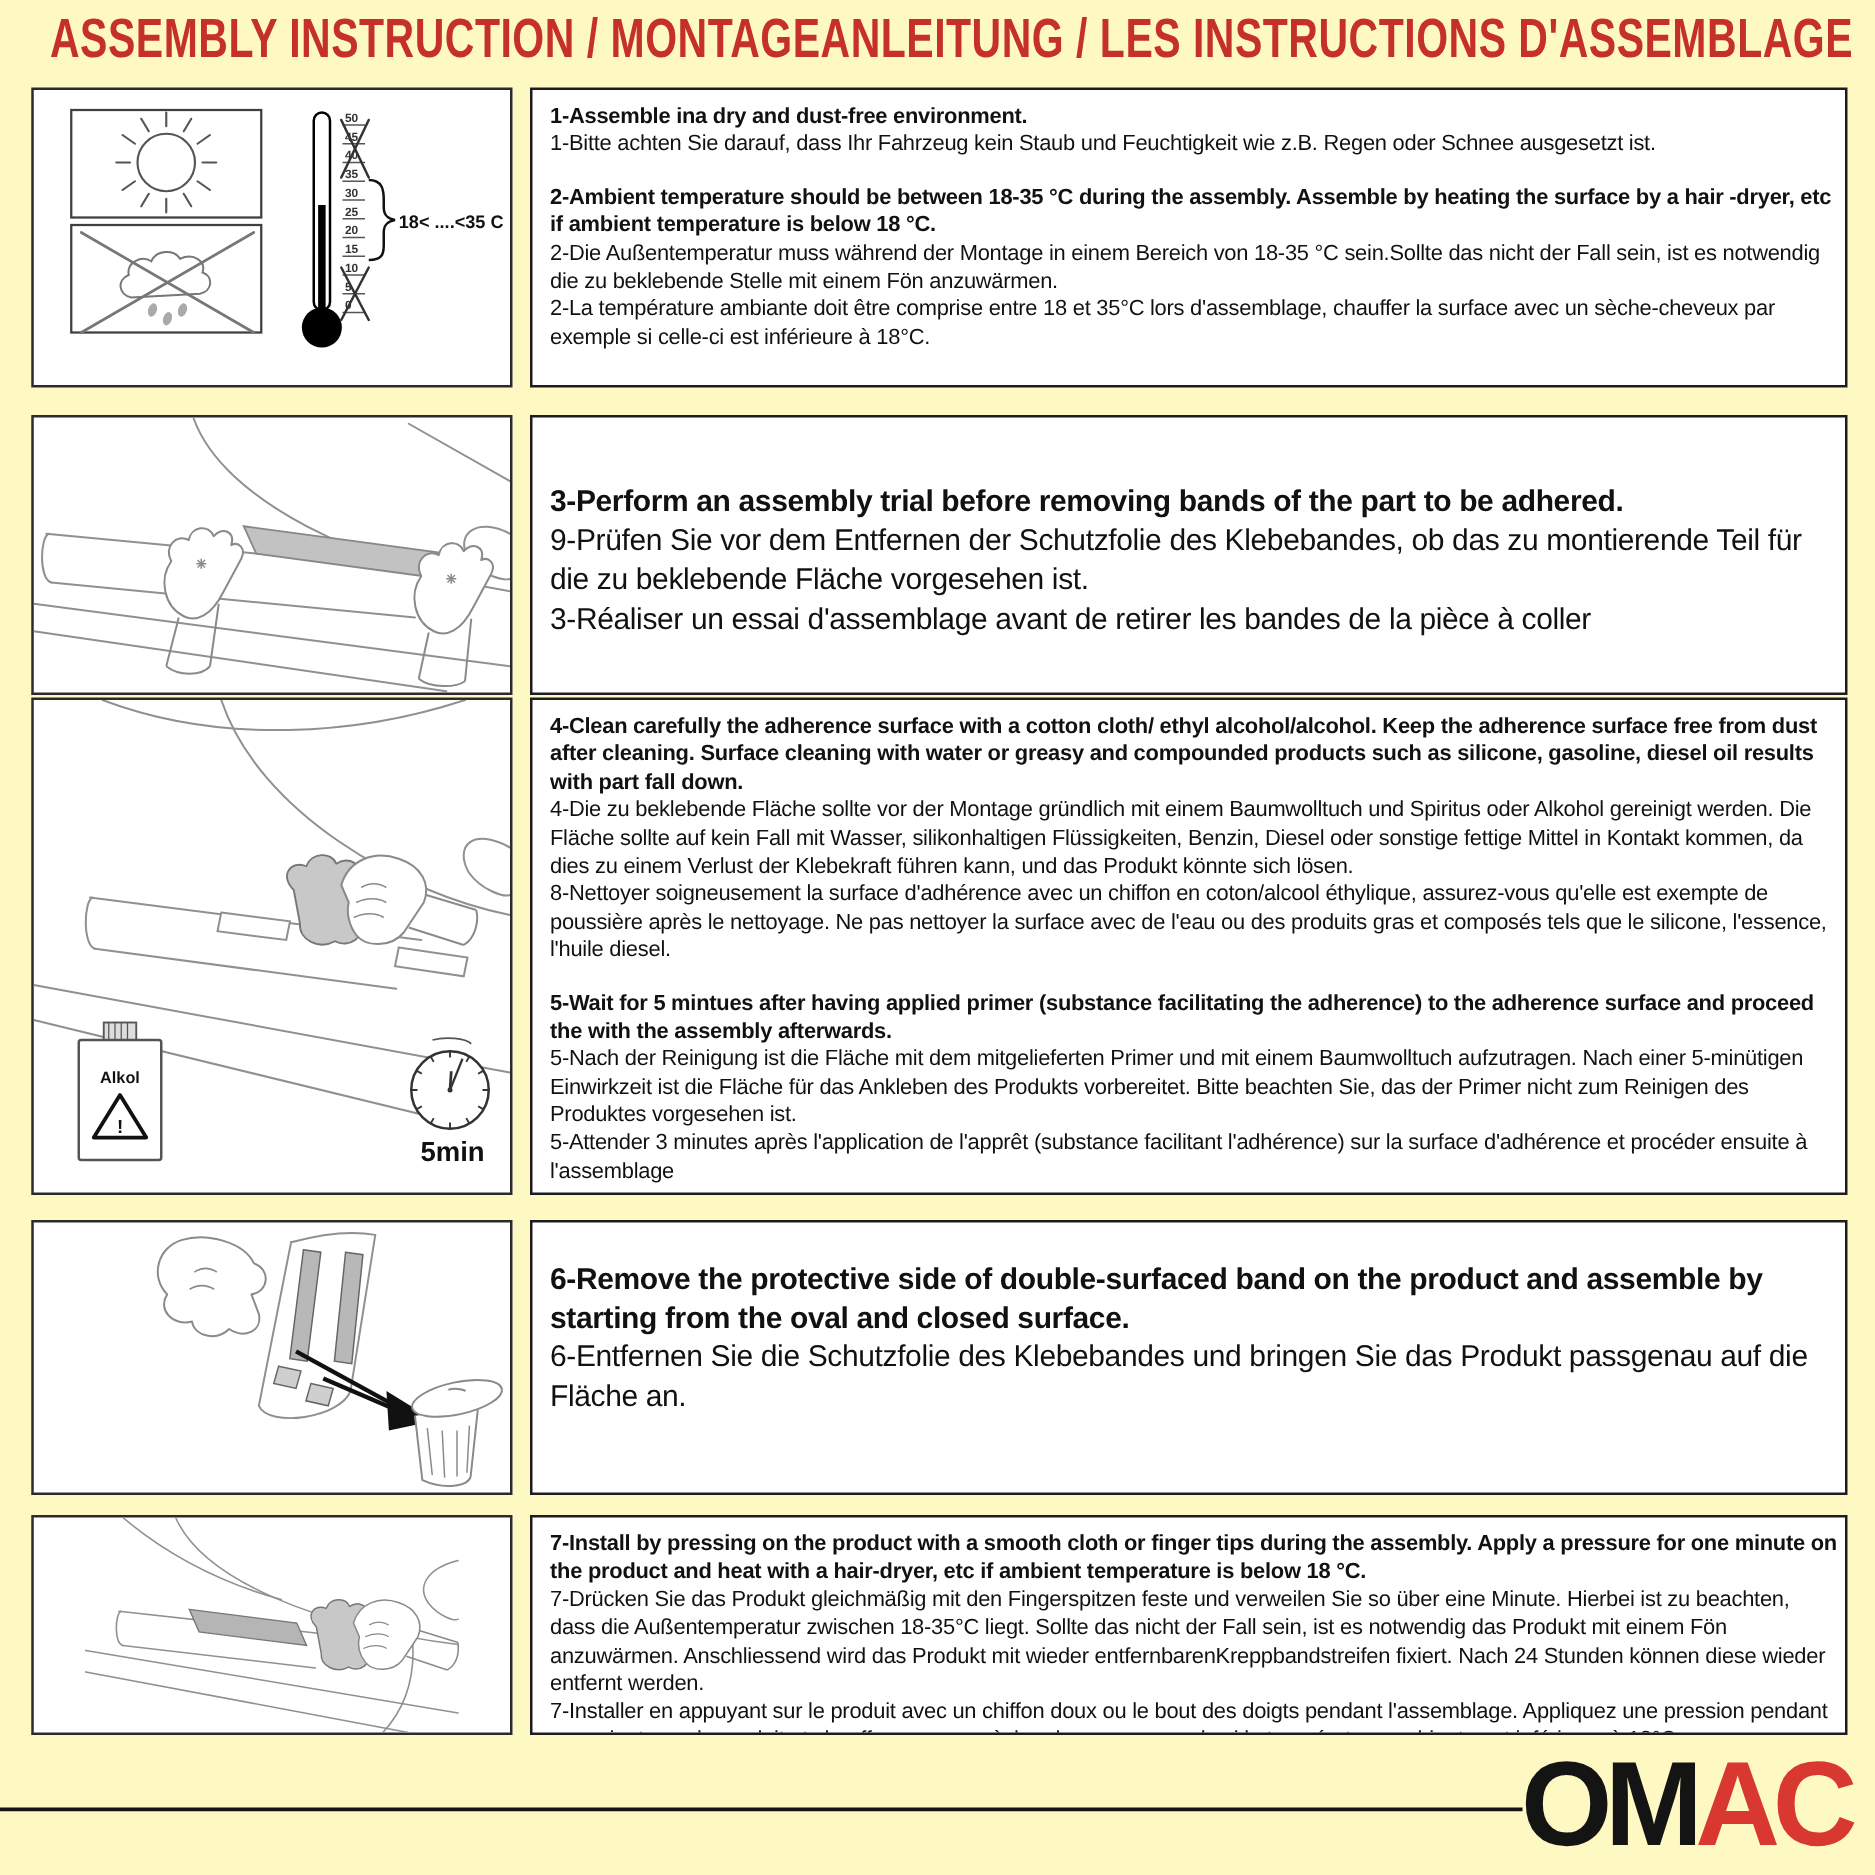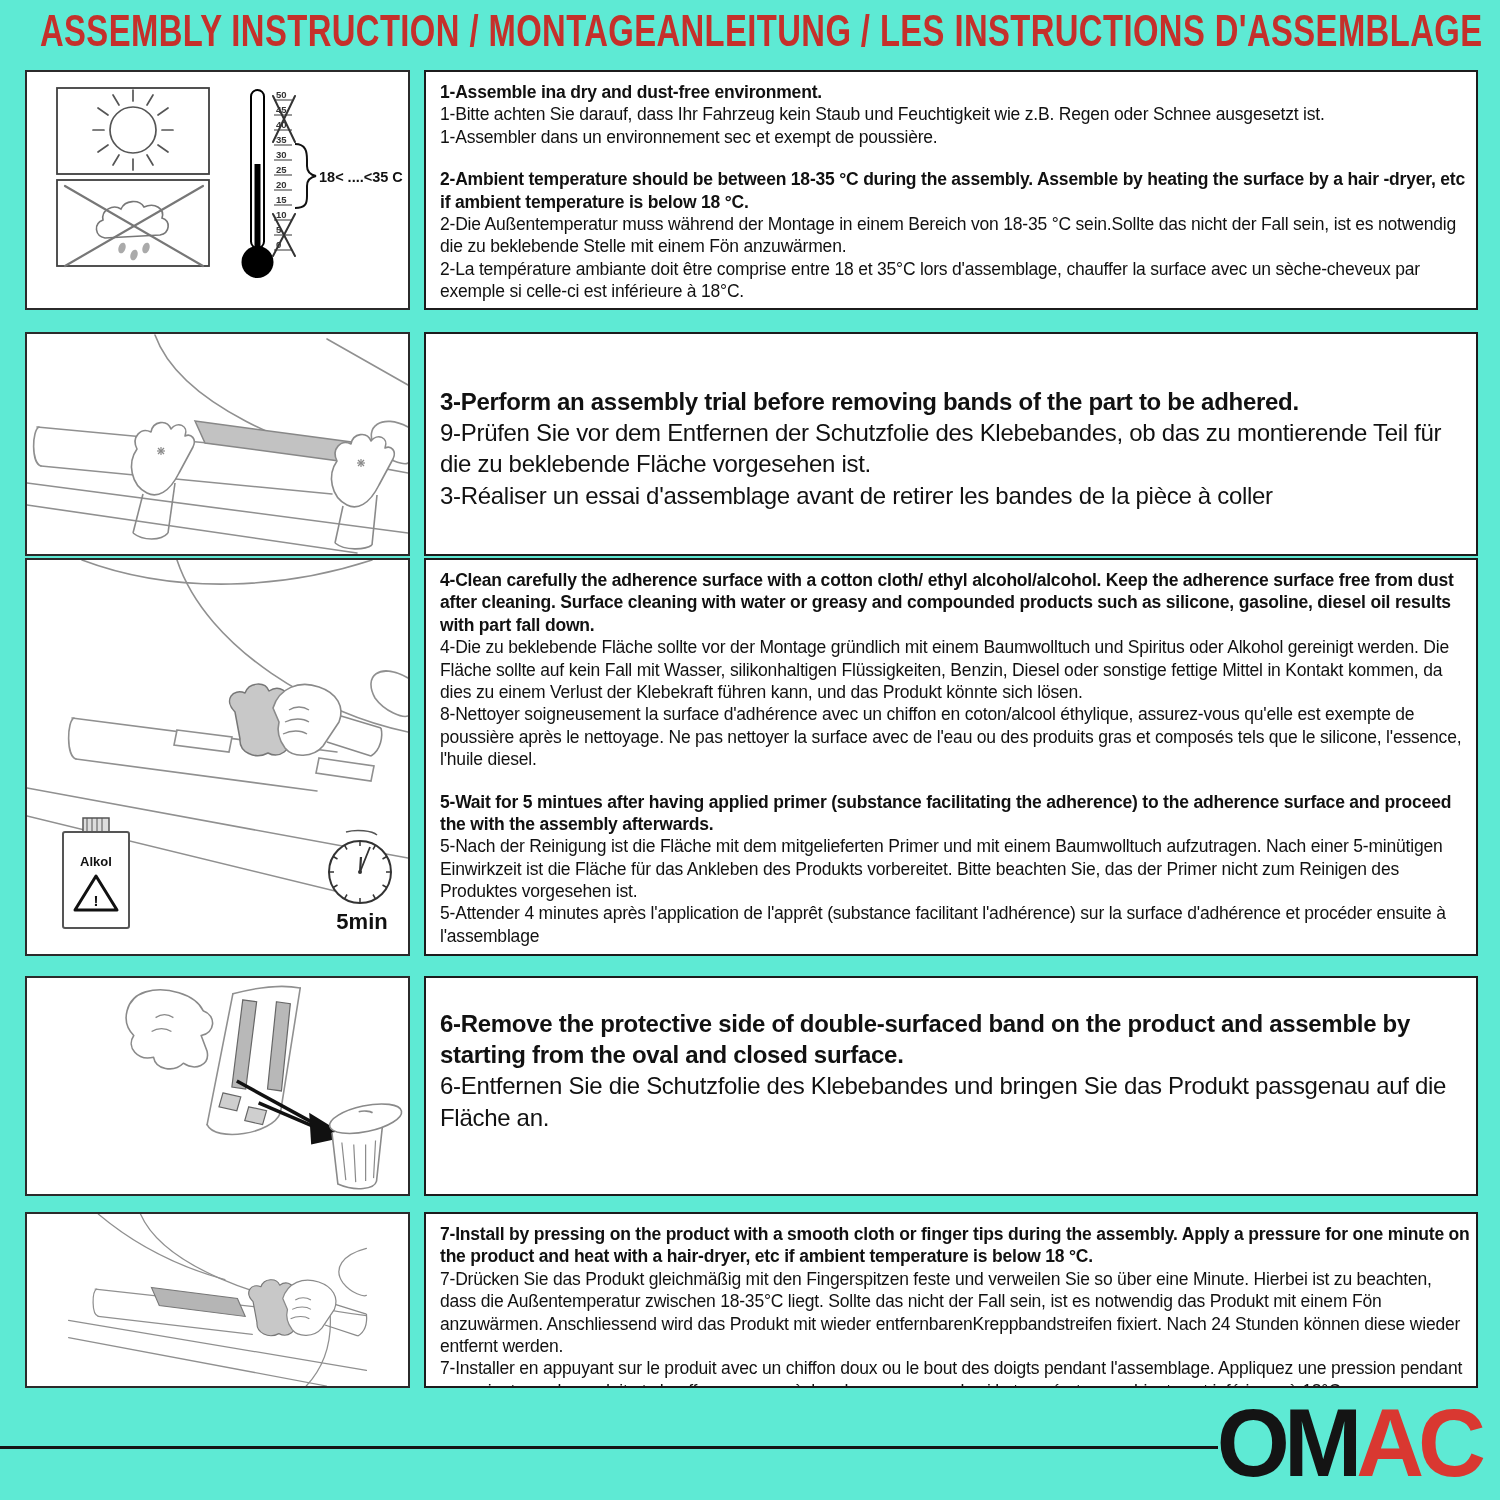--- a/index.html
+++ b/index.html
@@ -1,17 +1,17 @@
 <!DOCTYPE html>
 <html><head>
 <meta charset="utf-8">
 <style>
   html,body{margin:0;padding:0;background:#ffffff;}
   body{width:1500px;height:1500px;position:relative;font-family:"Liberation Sans",sans-serif;color:#111;overflow:hidden;}
-  .page{position:absolute;inset:0;background:#5eead4;}
+  .page{position:absolute;inset:0;background:#fef9c3;}
   .title{position:absolute;top:8px;left:40px;margin:0;white-space:nowrap;color:#c5302b;font-size:41px;font-weight:bold;}
   .title-inner{display:inline-block;transform:scaleX(0.80) scaleY(1.08);transform-origin:0 60%;letter-spacing:0.5px;}
   .row{position:absolute;left:25px;right:22px;display:flex;gap:14px;}
   .figbox{flex:0 0 385px;width:385px;border:2px solid #2b2b2b;background:#fff;box-sizing:border-box;overflow:hidden;}
   .figbox svg{display:block;width:100%;height:100%;}
   .textbox{flex:1;border:2px solid #1c1c1c;background:#fff;box-sizing:border-box;padding:9px 4px 6px 14px;overflow:hidden;}
   .text-sm p{margin:0;font-size:17.5px;line-height:1.28;letter-spacing:-0.2px;}
   .text-lg p{margin:0;font-size:24px;line-height:1.3;letter-spacing:-0.3px;}
   p.b{font-weight:bold;}
   .gap-before{margin-top:20px !important;}
@@ -98,21 +98,20 @@
               <line x1="268" y1="142" x2="246" y2="184"></line>
           </g>
           <path d="M268,72 C279,72 280,80 280,88 L280,94 C280,101 284,103 289,104 C284,105 280,107 280,114 L280,124 C280,131 279,136 268,136" stroke="#111" stroke-width="2" fill="none"></path>
           <text x="292" y="110" font-size="14.5" font-weight="bold" fill="#111">18&lt; ....&lt;35 C</text>
         </g>
       </svg>
     </div>
     <div class="textbox text-sm">
       <p class="b">1-Assemble ina dry and dust-free environment.</p>
       <p>1-Bitte achten Sie darauf, dass Ihr Fahrzeug kein Staub und Feuchtigkeit wie z.B. Regen oder Schnee ausgesetzt ist.</p>
-      <p>1-Assembler dans un environnement sec et exempt de poussière.</p>
       <p class="b gap-before">2-Ambient temperature should be between 18-35 °C  during the assembly. Assemble by heating the surface by a hair -dryer, etc if ambient temperature is below 18 °C.</p>
       <p>2-Die Außentemperatur muss während der Montage in einem Bereich von 18-35 °C  sein.Sollte das nicht der Fall sein, ist es notwendig die zu beklebende Stelle mit einem Fön anzuwärmen.</p>
       <p>2-La température ambiante doit être comprise entre 18 et 35°C lors d'assemblage, chauffer la surface avec un sèche-cheveux par exemple si celle-ci est inférieure à 18°C.</p>
     </div>
   </div>
 
   <div class="row" style="top:332px;height:224px;">
     <div class="figbox">
       <svg viewBox="0 0 381 218">
         <defs>
@@ -209,21 +208,21 @@
           <text x="2" y="57" text-anchor="middle" font-size="22" font-weight="600" fill="#111">5min</text>
         </g>
       </svg>
     </div>
     <div class="textbox text-sm">
       <p class="b">4-Clean carefully the adherence surface with a cotton cloth/ ethyl alcohol/alcohol. Keep the adherence surface free from dust after cleaning. Surface cleaning with water or greasy and compounded products such as silicone, gasoline, diesel oil results with part fall down.</p>
       <p>4-Die zu beklebende Fläche sollte vor der Montage gründlich mit einem Baumwolltuch und Spiritus oder Alkohol gereinigt werden. Die Fläche sollte auf kein Fall mit Wasser, silikonhaltigen Flüssigkeiten, Benzin, Diesel oder sonstige fettige Mittel in Kontakt kommen, da dies zu einem Verlust der Klebekraft führen kann, und das Produkt könnte sich lösen.</p>
       <p>8-Nettoyer soigneusement la surface d'adhérence avec un chiffon en coton/alcool éthylique, assurez-vous qu'elle est exempte de poussière après le nettoyage. Ne pas nettoyer la surface avec de l'eau ou des produits gras et composés tels que le silicone, l'essence, l'huile diesel.</p>
       <p class="b gap-before">5-Wait for 5 mintues after having applied primer (substance facilitating the adherence) to the adherence surface and proceed the with the assembly afterwards.</p>
       <p>5-Nach der Reinigung ist die Fläche mit dem mitgelieferten Primer und mit einem Baumwolltuch aufzutragen. Nach einer 5-minütigen Einwirkzeit ist die Fläche für das Ankleben des Produkts vorbereitet. Bitte beachten Sie, das der Primer nicht zum Reinigen des Produktes vorgesehen ist.</p>
-      <p>5-Attender 4 minutes après l'application de l'apprêt (substance facilitant l'adhérence) sur la surface d'adhérence et procéder ensuite à l'assemblage</p>
+      <p>5-Attender 3 minutes après l'application de l'apprêt (substance facilitant l'adhérence) sur la surface d'adhérence et procéder ensuite à l'assemblage</p>
     </div>
   </div>
 
   <div class="row" style="top:976px;height:220px;">
     <div class="figbox">
       <svg viewBox="0 0 381 218">
         <g>
           <path d="M118,14 C98,20 92,44 106,58 C98,70 110,84 126,80 C128,92 146,96 156,86 C168,94 183,88 180,74 L174,58 C188,56 190,38 176,33 C168,16 138,8 118,14 Z" fill="#fff" stroke="#8a8a8a" stroke-width="1.6" stroke-linejoin="round"></path>
           <path d="M128,40 C134,36 140,36 146,40 M124,54 C130,50 138,50 144,54" stroke="#8a8a8a" stroke-width="1.3" fill="none"></path>
         </g>

